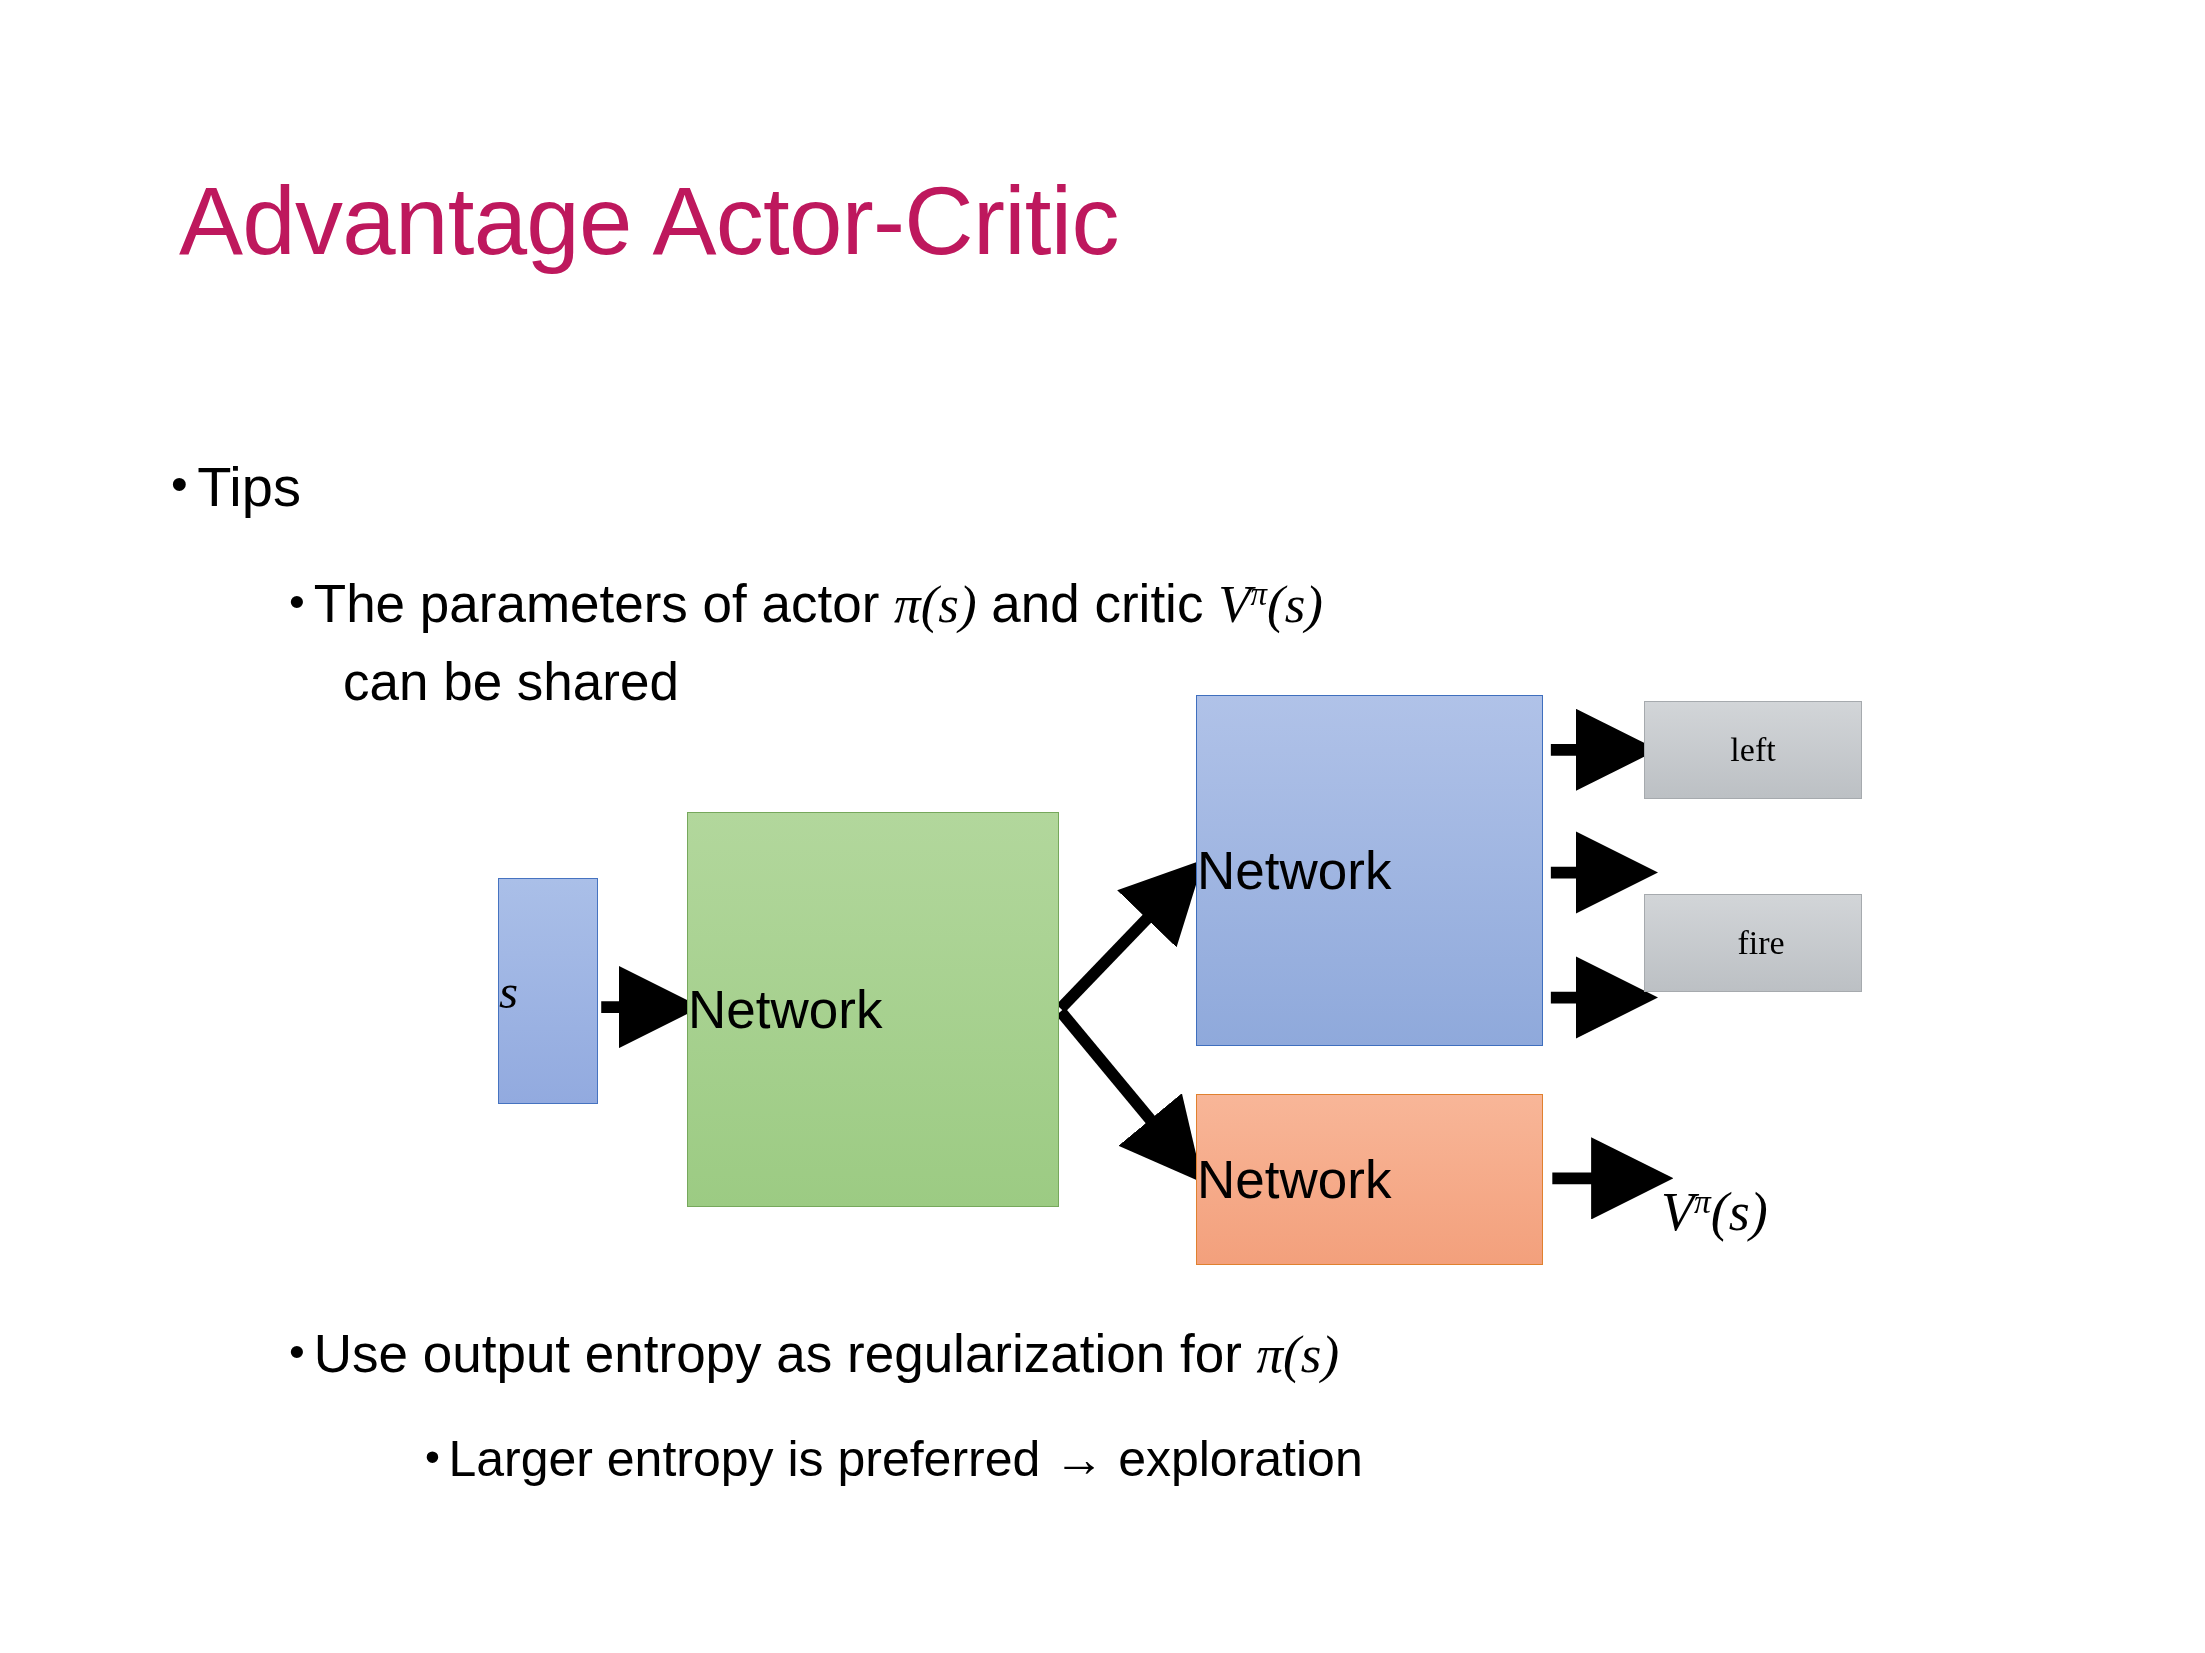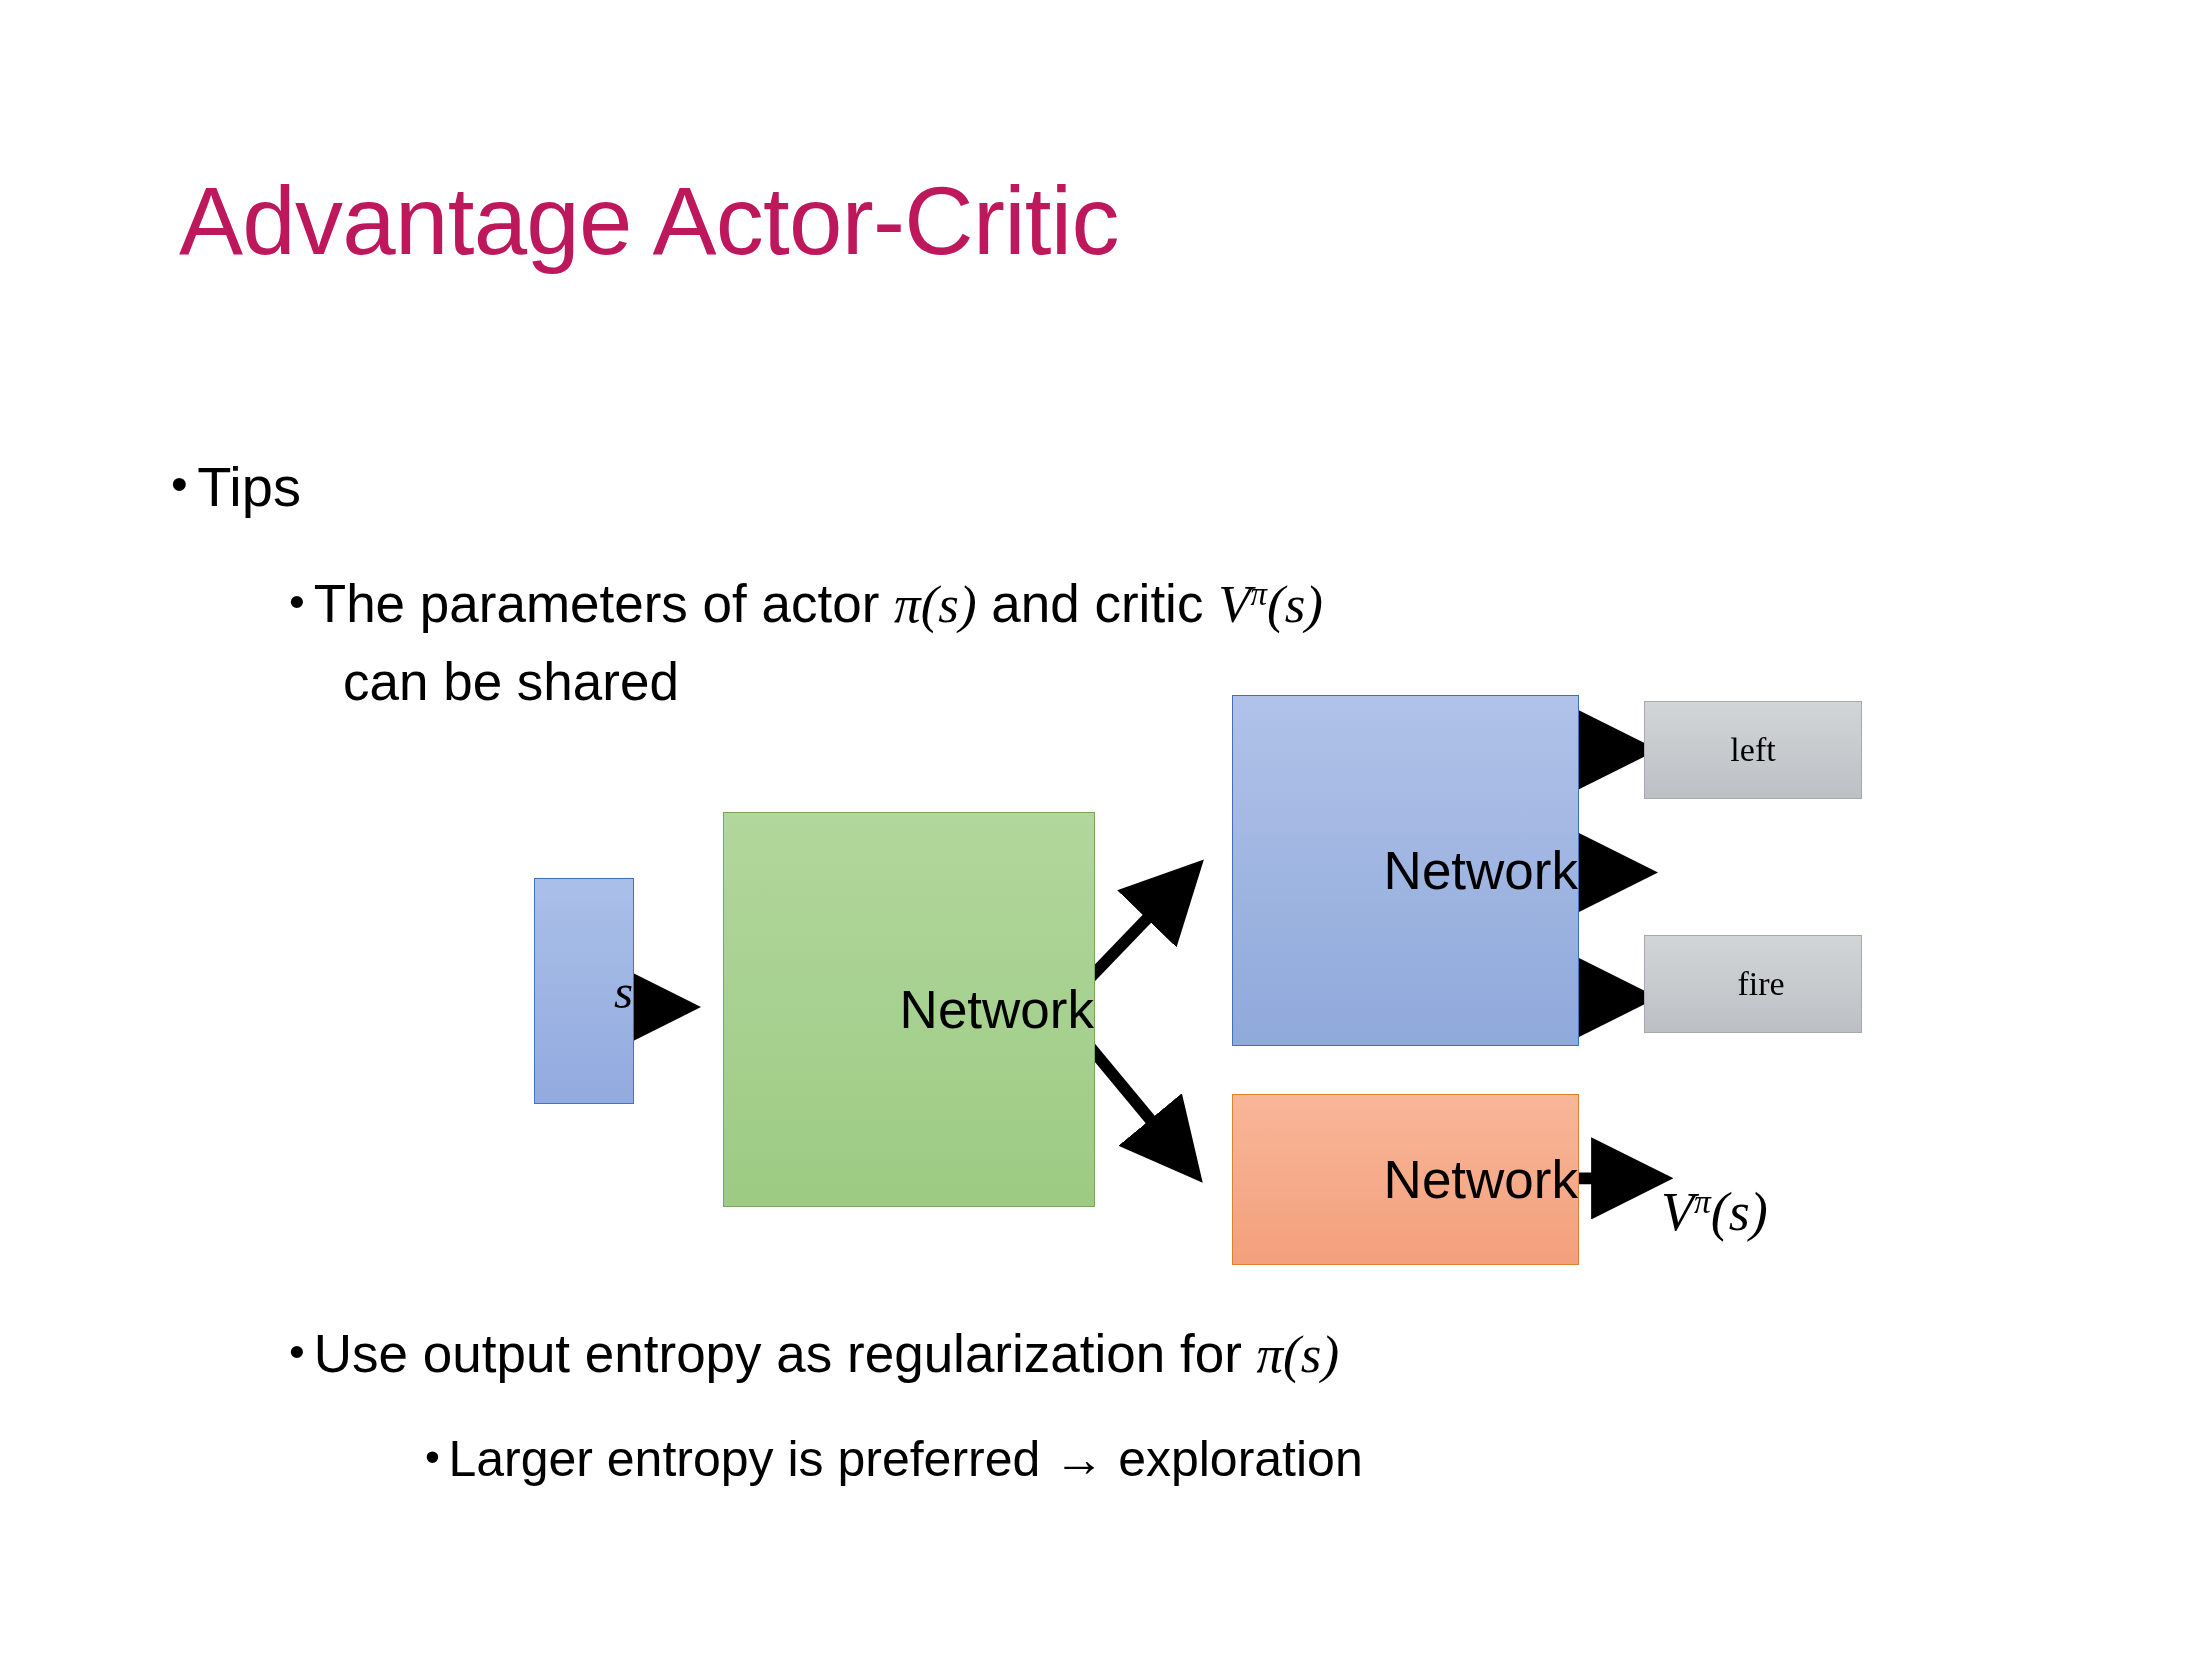--- a/index.html
+++ b/index.html
@@ -62,23 +62,22 @@
   }
   .pi{ font-family:"Liberation Serif", serif; font-style:italic; }
 
   
   .diagram{ position:absolute; left:0; top:0; width:2205px; height:1654px; pointer-events:none;}
   .box{
     position:absolute;
     box-sizing:border-box;
     display:flex;
     align-items:center;
-    justify-content:flex-end;
+    justify-content:flex-start;
     font-family:"Liberation Sans", sans-serif;
-    margin-left:36px;
   }
 
   .box-input{
     left:498px; top:878px; width:100px; height:226px;
     background:linear-gradient(180deg,#aabfe8 0%,#92aadf 100%);
     border:1.5px solid #4673c0;
   }
   .box-input .s-label{
     font-family:"Liberation Serif", serif;
     font-style:italic;
@@ -113,21 +112,21 @@
     width:218px; height:98px;
     background:linear-gradient(180deg,#d2d5d8 0%,#bcc0c4 100%);
     border:1.5px solid #a6aaae;
     display:flex;align-items:center;justify-content:center;
     font-family:"Liberation Serif", serif;
     font-size:34px;
     color:#000;
   }
   .out-left { left:1644px; top:701px; }
   .out-right{ left:1644px; top:823px; }
-  .out-fire { left:1644px; top:935px;padding-left:16px; }
+  .out-fire { left:1644px; top:894px;padding-left:16px; }
 
   .vpi-label{
     position:absolute;
     left:1661px; top:1136px;
     font-size:54px;
     white-space:nowrap;
     margin-top:45px;
   }
 
   svg.arrows{ position:absolute; left:0; top:0; width:2205px; height:1654px; }

